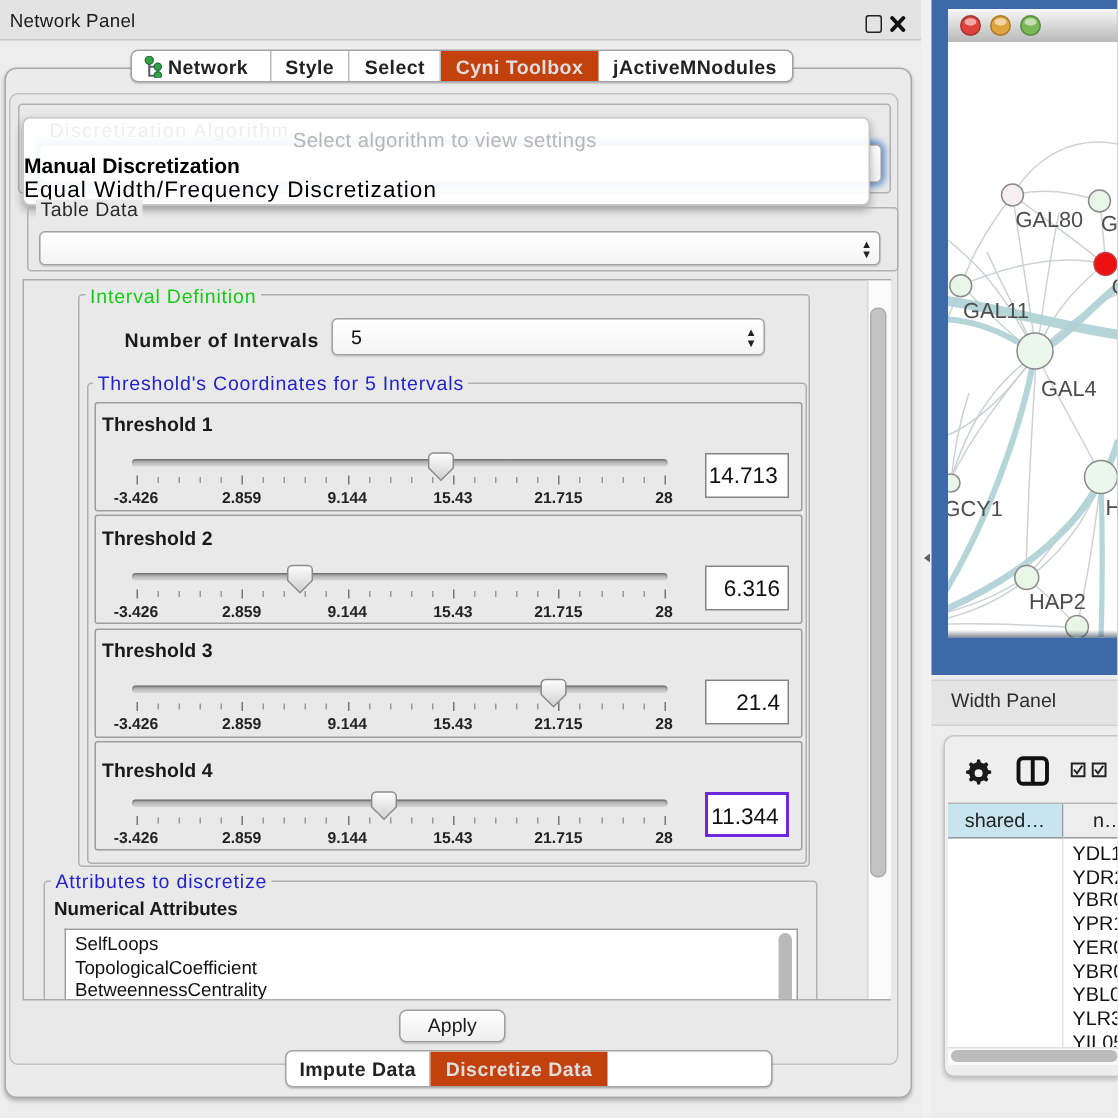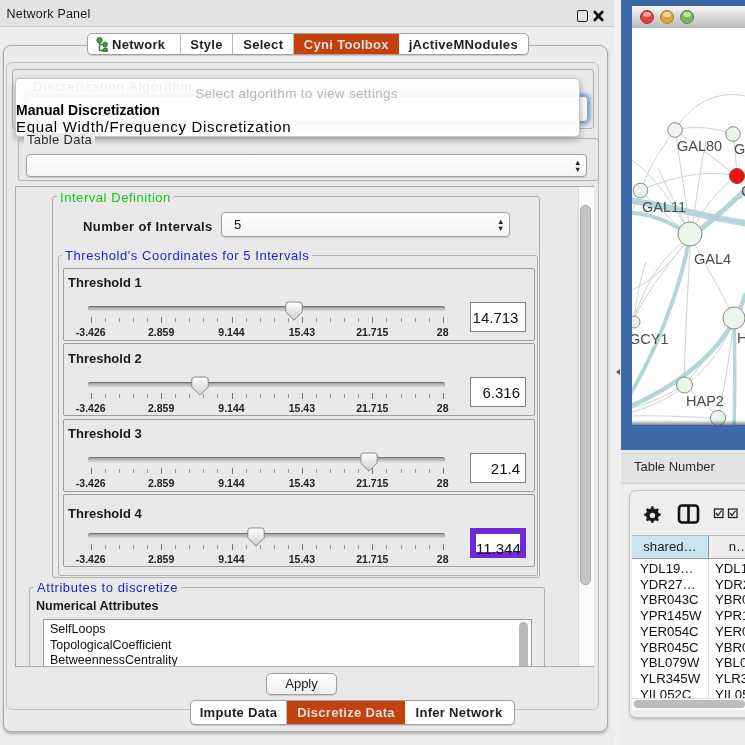--- a/index.html
+++ b/index.html
@@ -262,38 +262,37 @@
     <div class="abs" style="left:417.7px;top:552.5px;width:50px;text-align:center;font-size:10.5px;font-weight:bold;color:#222;">28</div>
   <svg class="abs" style="left:247.1px;top:527.0px;" width="18" height="20">
     <path d="M 0.8,4 a3,3 0 0 1 3,-3 l 10.4,0 a3,3 0 0 1 3,3 l 0,7 -8.2,8.2 -8.2,-8.2 z" fill="url(#thg3)" stroke="#8b8b8b" stroke-width="1"></path>
     <defs>
         <linearGradient id="thg3" x1="0" y1="0" x2="0" y2="1">
       <stop offset="0" stop-color="#fefefe"></stop>
           <stop offset="1" stop-color="#cfcfcf"></stop>
     </linearGradient>
       </defs>
   </svg>
-  <div class="abs" style="left:470px;top:528px;width:56px;height:30px;background:#fff;border:6px solid #6d28d9;text-align:right;font-size:15px;color:#111;line-height:29px;padding-right:5px;box-sizing:border-box;">11.344</div>
+  <div class="abs" style="left:470px;top:528px;width:56px;height:30px;background:#fff;border:2px solid #6d28d9;text-align:right;font-size:15px;color:#111;line-height:29px;padding-right:5px;box-sizing:border-box;">11.344</div>
 
   <div class="groupbox" style="left:29px;top:587px;width:514px;height:90px;"></div>
   <div class="gtitle" style="left:34px;top:581px;color:#2323cd;">Attributes to discretize</div>
   <div class="abs bold" style="left:36px;top:599px;font-size:12.5px;color:#1a1a1a;">Numerical Attributes</div>
   <div class="abs" style="left:43px;top:619px;width:487px;height:48px;background:#ffffff;border:1px solid #9b9b9b;border-bottom:none;overflow:hidden;">
     <div style="position:absolute;left:6px;top:2px;font-size:12.5px;color:#111;line-height:15.6px;">SelfLoops<br>TopologicalCoefficient<br>BetweennessCentrality</div>
     <div style="position:absolute;right:3px;top:2px;width:9px;height:60px;background:#b9b9b9;border-radius:5px;"></div>
   </div>
 
   <div class="abs" style="left:15px;top:666px;width:579px;height:41px;background:#e9e9e9;border-top:1px solid #ababab;"></div>
 
   <div class="abs" style="left:266px;top:673px;width:69px;height:20px;background:linear-gradient(#ffffff,#eeeeee);border:1px solid #9f9f9f;border-radius:5px;box-shadow:0 1px 1px rgba(0,0,0,0.15);text-align:center;font-size:13px;color:#1a1a1a;line-height:19px;">Apply</div>
 
   <div class="seg" style="left:144px;top:700px;width:323px;height:23px;margin-left:46px;">
     <div style="width:95px;">Impute Data</div>
     <div class="sel" style="width:118px;">Discretize Data</div>
-    <div style="width:108px;">Infer Network</div>
   </div>
 
   <div class="abs" style="left:614px;top:0;width:7px;height:745px;background:#f1f1f1;"></div>
   <div class="abs" style="left:615.5px;top:369px;width:0;height:0;border-top:3px solid transparent;border-bottom:3px solid transparent;border-right:4px solid #606060;"></div>
 
   <div class="abs" style="left:621px;top:0;width:124px;height:450px;background:#3e69a8;"></div>
   <div class="abs" style="left:632px;top:6px;width:113px;height:22px;background:linear-gradient(#f7f7f7,#b9b9b9);border-bottom:1px solid #8a8a8a;"></div>
   <svg class="abs" style="left:632px;top:6px;" width="113" height="22">
     <circle cx="15" cy="11" r="6.5" fill="#df423c" stroke="#a33730" stroke-width="1"></circle>
     <circle cx="35" cy="11" r="6.5" fill="#dfa33e" stroke="#ab7a2a" stroke-width="1"></circle>
@@ -360,21 +359,21 @@
       <text x="629" y="344">GCY1</text>
       <text x="737" y="343">H</text>
       <text x="686" y="406">HAP2</text>
     </g>
   </svg>
 
   <div class="abs" style="left:632px;top:420px;width:113px;height:5px;background:linear-gradient(rgba(30,40,60,0),rgba(30,40,60,0.55));"></div>
 
   <div class="abs" style="left:621px;top:450px;width:124px;height:295px;background:#ededed;"></div>
   <div class="abs" style="left:621px;top:453px;width:124px;height:29px;background:#e4e4e4;border-top:1px solid #d2d2d2;border-bottom:1px solid #cfcfcf;"></div>
-  <div class="abs" style="left:634px;top:459px;font-size:13px;color:#2d2d2d;">Table Number</div>
+  <div class="abs" style="left:634px;top:459px;font-size:13px;color:#2d2d2d;">Width Panel</div>
 
   <div class="abs" style="left:629px;top:490px;width:120px;height:226px;background:#eeeeee;border:1px solid #c6c6c6;border-radius:7px;box-shadow:0 2px 3px rgba(0,0,0,0.18);"></div>
 
   <svg class="abs" style="left:641px;top:504px;" width="100" height="22">
     <g fill="#1a1a1a" transform="translate(0.3,0.3) scale(1.02)">
       <path d="M 10,2 l 1.8,0 0.5,2 a5.5,5.5 0 0 1 1.9,0.8 l 1.8,-1 1.3,1.3 -1,1.8 a5.5,5.5 0 0 1 0.8,1.9 l 2,0.5 0,1.8 -2,0.5 a5.5,5.5 0 0 1 -0.8,1.9 l 1,1.8 -1.3,1.3 -1.8,-1 a5.5,5.5 0 0 1 -1.9,0.8 l -0.5,2 -1.8,0 -0.5,-2 a5.5,5.5 0 0 1 -1.9,-0.8 l -1.8,1 -1.3,-1.3 1,-1.8 a5.5,5.5 0 0 1 -0.8,-1.9 l -2,-0.5 0,-1.8 2,-0.5 a5.5,5.5 0 0 1 0.8,-1.9 l -1,-1.8 1.3,-1.3 1.8,1 a5.5,5.5 0 0 1 1.9,-0.8 z"></path>
       <circle cx="10.9" cy="10.9" r="2.6" fill="#eeeeee"></circle>
     </g>
     <rect x="38" y="1.5" width="19" height="17" rx="3" fill="none" stroke="#111" stroke-width="2.6"></rect>
     <line x1="47.5" y1="2" x2="47.5" y2="18" stroke="#111" stroke-width="2.6"></line>
@@ -384,29 +383,20 @@
       <path d="M 75,9 l 2,2.5 3.5,-5"></path>
       <path d="M 89,9 l 2,2.5 3.5,-5"></path>
     </g>
   </svg>
 
   <div class="abs" style="left:632px;top:535px;width:113px;height:174px;background:#ffffff;border-top:1px solid #b5b5b5;overflow:hidden;">
 
     <div class="abs" style="left:0;top:0;width:76px;height:22px;background:#c8e4ef;border-right:1px solid #9a9a9a;border-bottom:1px solid #9a9a9a;text-align:center;font-size:13.2px;color:#222;line-height:22px;">shared…</div>
     <div class="abs" style="left:77px;top:0;width:60px;height:22px;background:#ededed;border-bottom:1px solid #9a9a9a;font-size:12.5px;color:#222;line-height:22px;text-align:center;font-size:13.2px;">n…</div>
 
-    <div class="abs" style="left:8px;top:25px;font-size:13.2px;color:#111;line-height:15.7px;white-space:pre;">YDL19…
-YDR27…
-YBR043C
-YPR145W
-YER054C
-YBR045C
-YBL079W
-YLR345W
-YIL052C</div>
     <div class="abs" style="left:83px;top:25px;font-size:13.2px;color:#111;line-height:15.7px;white-space:pre;">YDL19
 YDR27
 YBR04
 YPR14
 YER05
 YBR04
 YBL07
 YLR34
 YIL05</div>
     <div class="abs" style="left:76px;top:23px;width:1px;height:139px;background:#e4e4e4;"></div>

